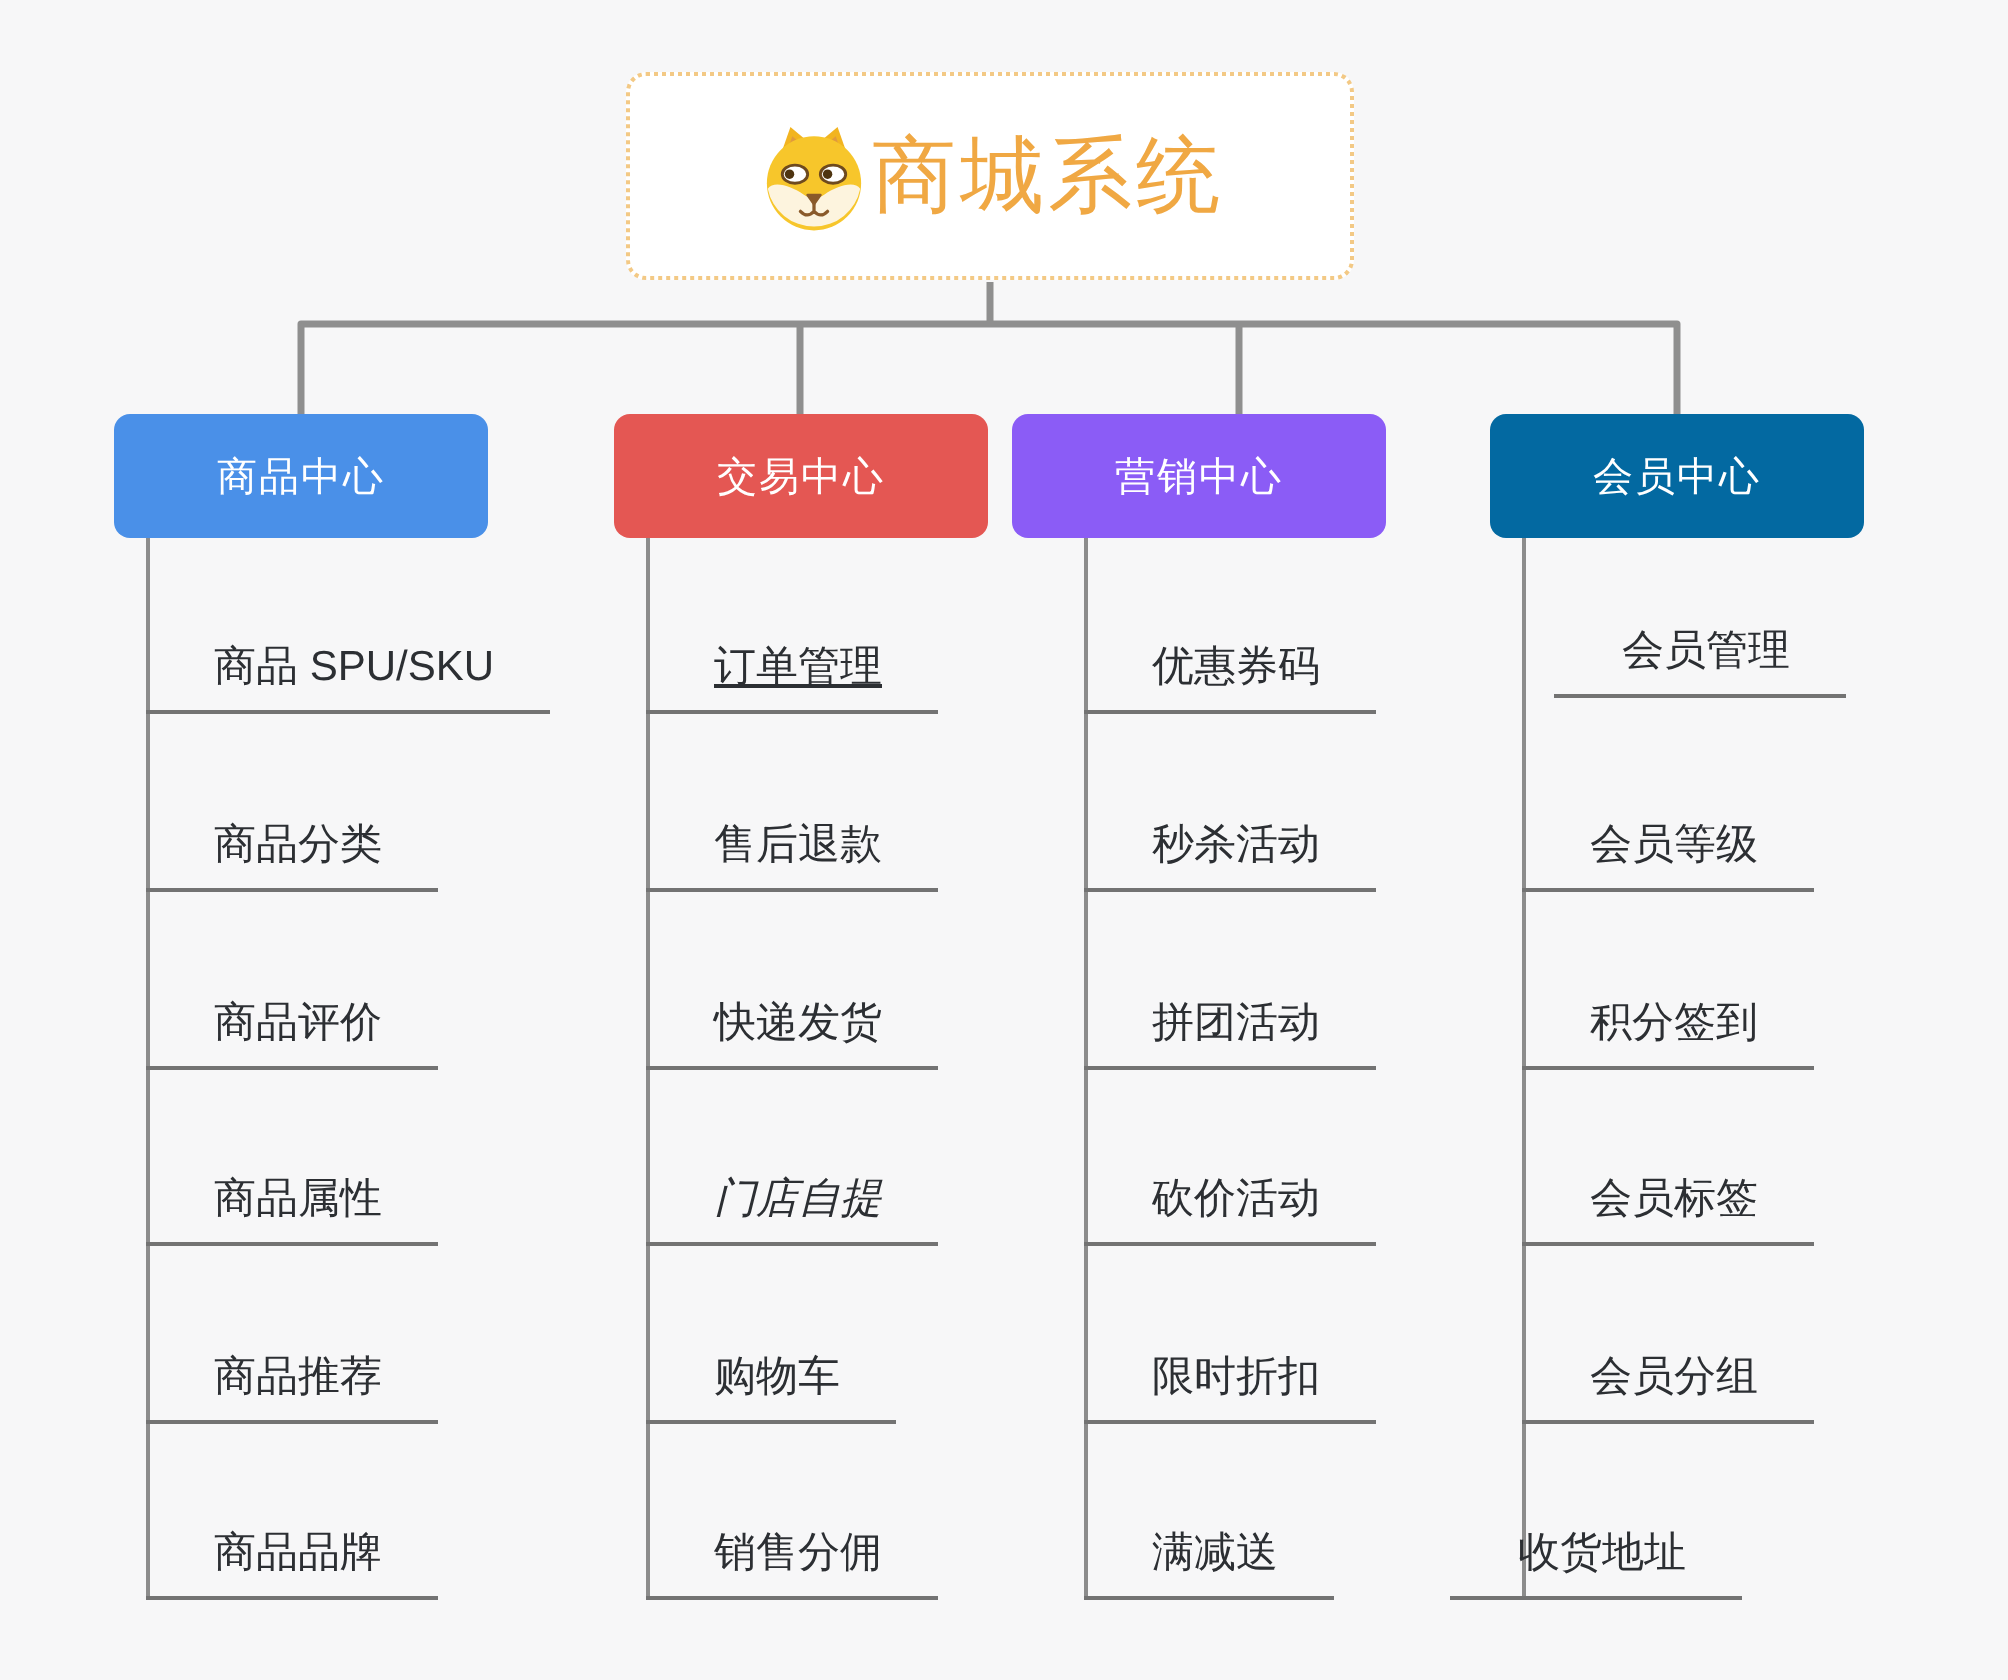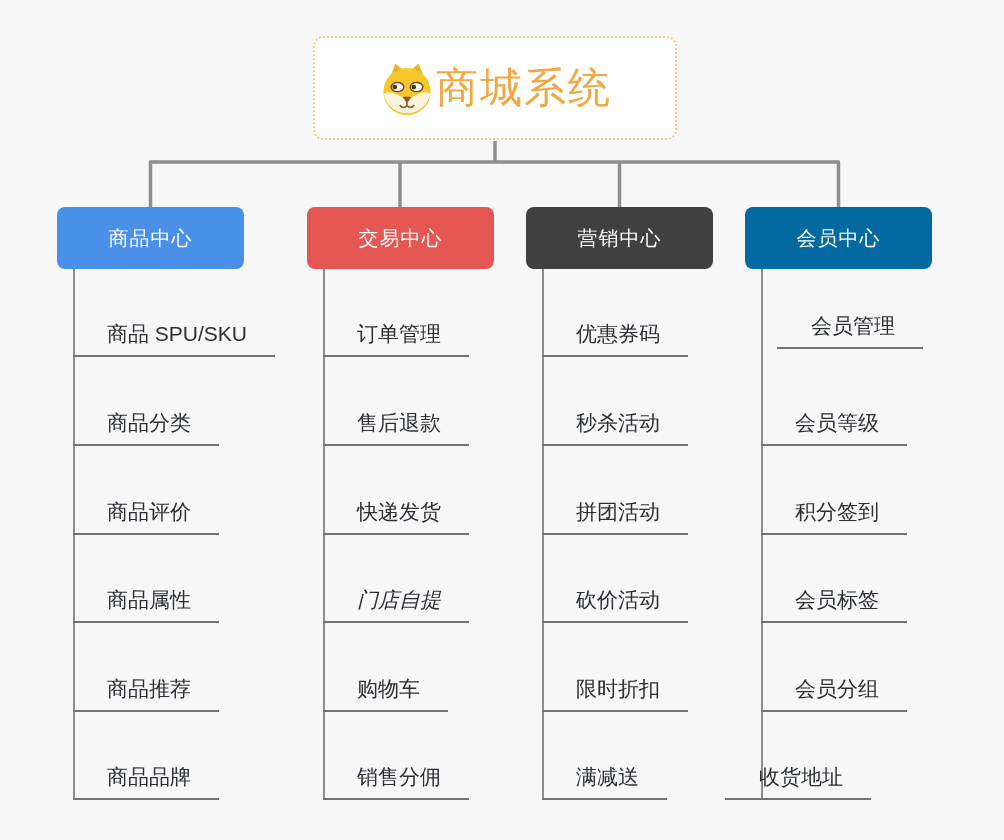--- a/index.html
+++ b/index.html
@@ -104,27 +104,27 @@
       <div class="branch-box" style="left: 57px; background: rgb(74, 144, 232);">商品中心</div>
       <div class="trunk" style="left: 73px;"></div>
       <div class="sub-item" style="left: 73px; top: 319px;">商品 SPU/SKU</div>
       <div class="sub-item" style="left: 73px; top: 408px;">商品分类</div>
       <div class="sub-item" style="left: 73px; top: 497px;">商品评价</div>
       <div class="sub-item" style="left: 73px; top: 585px;">商品属性</div>
       <div class="sub-item" style="left: 73px; top: 674px;">商品推荐</div>
       <div class="sub-item" style="left: 73px; top: 762px;">商品品牌</div>
       <div class="branch-box" style="left: 307px; background: rgb(228, 87, 83);">交易中心</div>
       <div class="trunk" style="left: 323px;"></div>
-      <div class="sub-item" style="left: 323px; top: 319px;">订单管理</div>
+      <div class="sub-item" style="left: 323px; top: 319px; text-decoration: underline;">订单管理</div>
       <div class="sub-item" style="left: 323px; top: 408px;">售后退款</div>
       <div class="sub-item" style="left: 323px; top: 497px;">快递发货</div>
       <div class="sub-item" style="left: 323px; top: 585px; font-style: italic;">门店自提</div>
       <div class="sub-item" style="left: 323px; top: 674px;">购物车</div>
       <div class="sub-item" style="left: 323px; top: 762px;">销售分佣</div>
-      <div class="branch-box" style="left: 526px; background: #404040;">营销中心</div>
+      <div class="branch-box" style="left: 506px; background: #8b5cf6;">营销中心</div>
       <div class="trunk" style="left: 542px;"></div>
       <div class="sub-item" style="left: 542px; top: 319px;">优惠券码</div>
       <div class="sub-item" style="left: 542px; top: 408px;">秒杀活动</div>
       <div class="sub-item" style="left: 542px; top: 497px;">拼团活动</div>
       <div class="sub-item" style="left: 542px; top: 585px;">砍价活动</div>
       <div class="sub-item" style="left: 542px; top: 674px;">限时折扣</div>
       <div class="sub-item" style="left: 542px; top: 762px;">满减送</div>
       <div class="branch-box" style="left: 745px; background: #0369a1;">会员中心</div>
       <div class="trunk" style="left: 761px;"></div>
       <div class="sub-item" style="left: 761px; top: 311px; margin-left: 16px;">会员管理</div>

